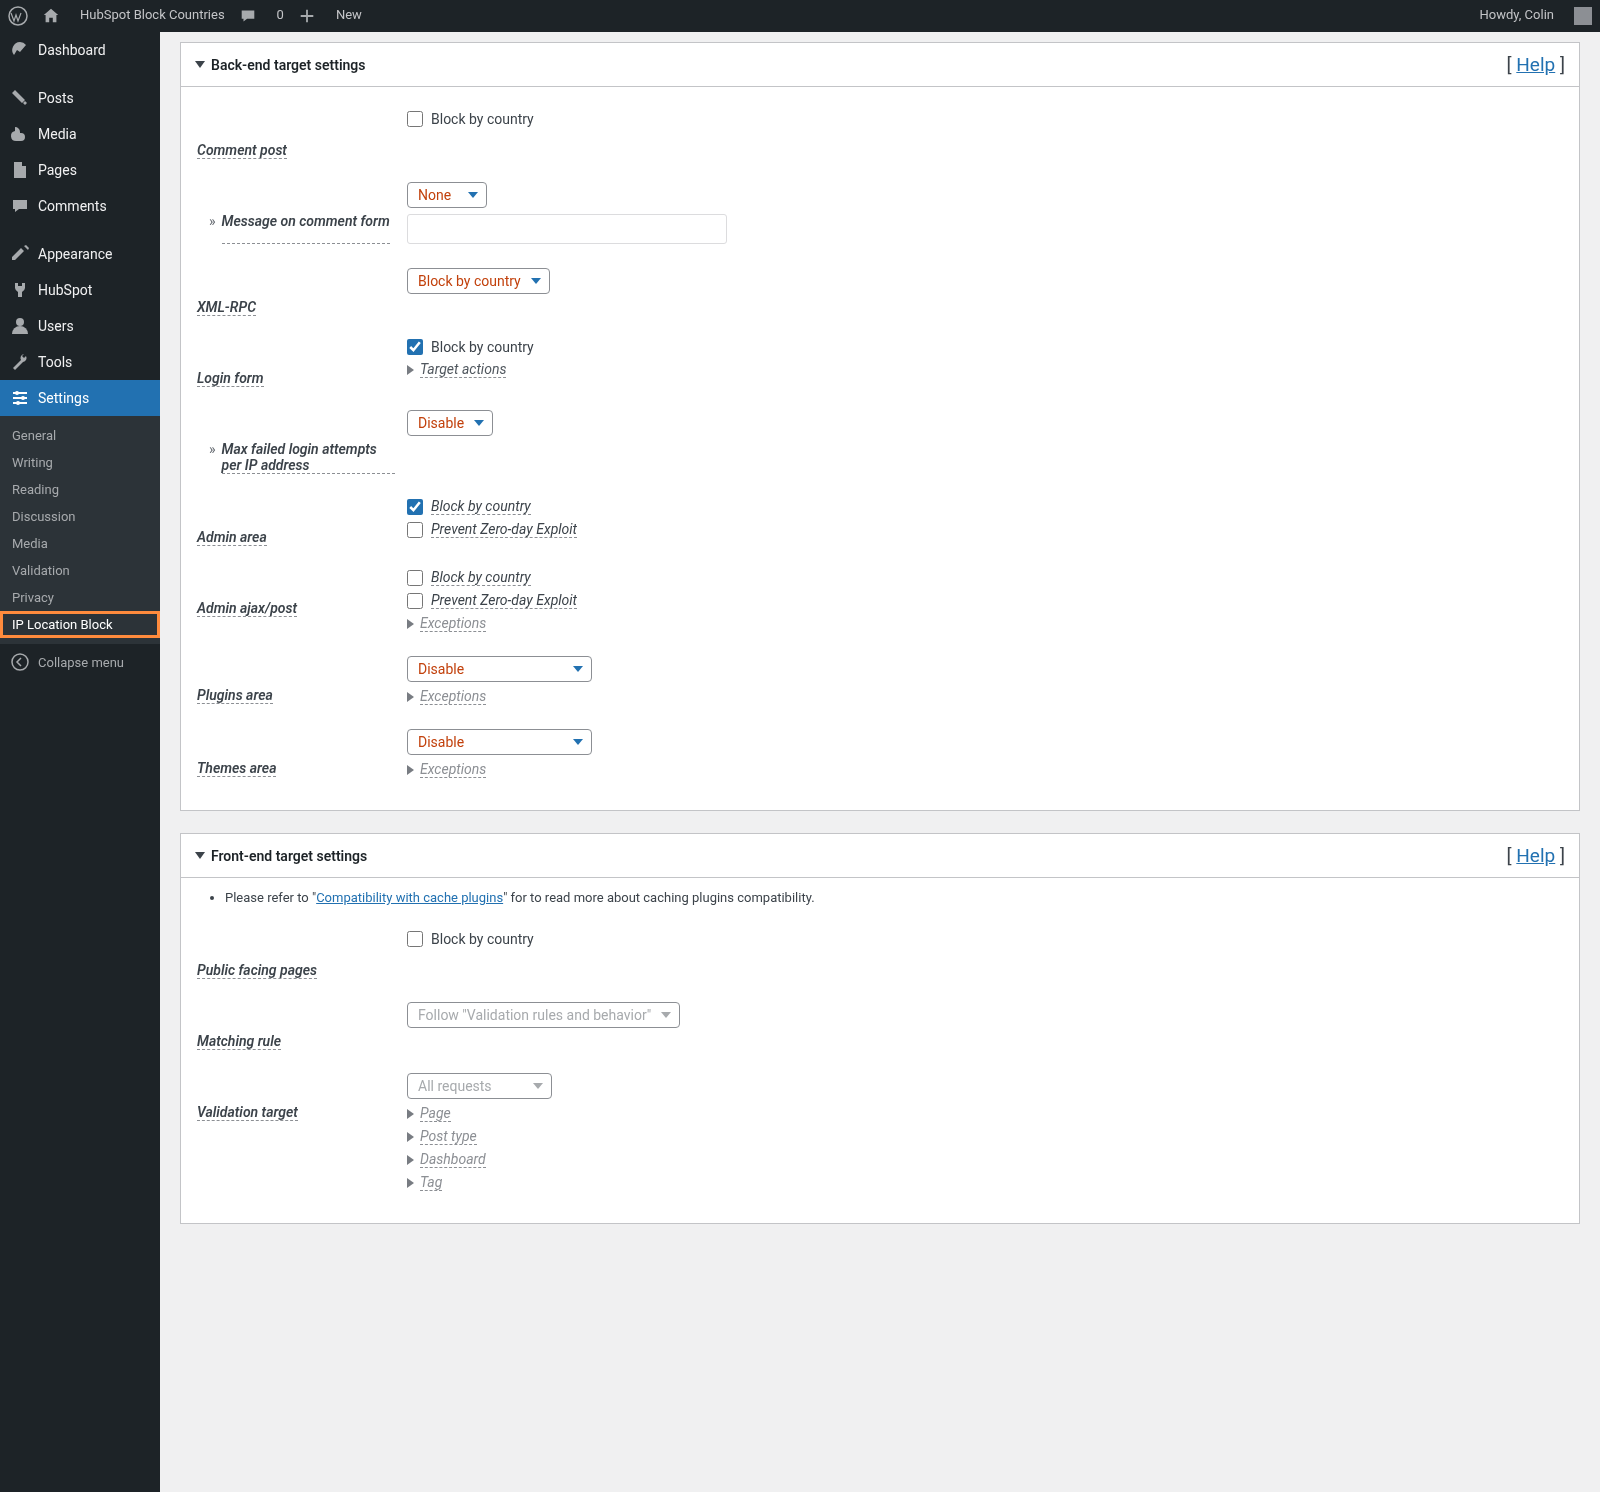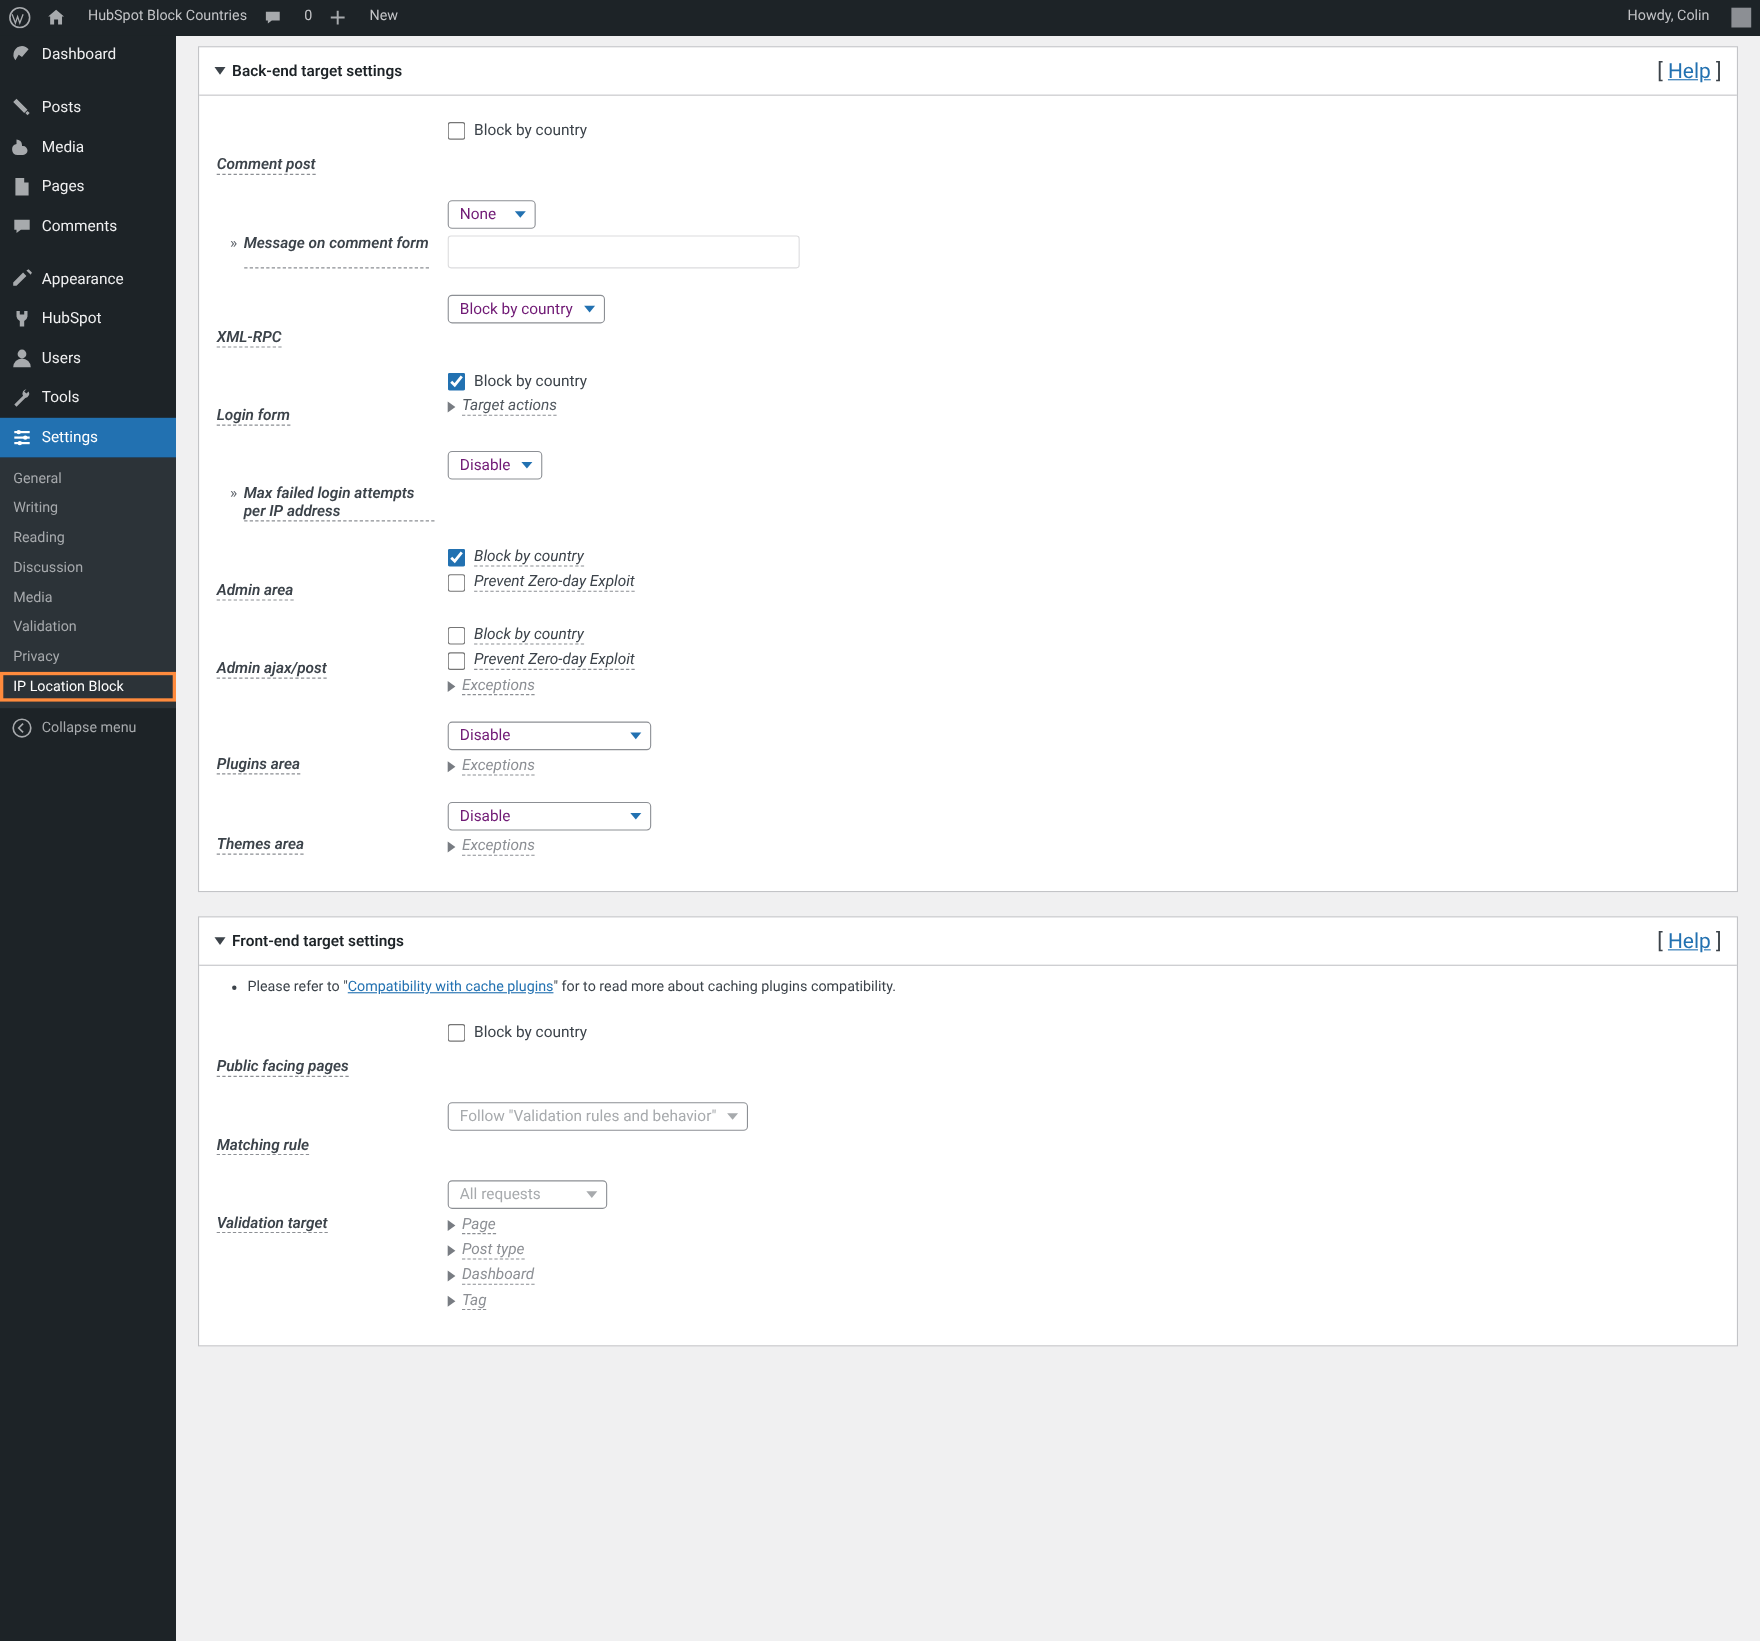--- a/index.html
+++ b/index.html
@@ -47,21 +47,21 @@
 .frow .td { flex: 1; }
 .frow .td > * + * { margin-top: 6px; }
 
 
 .chk { display: flex; align-items: center; gap: 8px; }
 .chk input[type=checkbox] { width: 16px; height: 16px; accent-color: #2271b1; }
 .chk-lbl { font-size: 14px; }
 .chk-lbl.dashed { font-style: italic; border-bottom: 1px dashed #8c8f94; }
 
 
-.wp-select { display: inline-flex; align-items: center; justify-content: space-between; border: 1px solid #8c8f94; border-radius: 4px; padding: 4px 8px 4px 10px; background: #fff; min-width: 80px; font-size: 14px; color: #701a75; cursor: pointer; }
+.wp-select { display: inline-flex; align-items: center; justify-content: space-between; border: 1px solid #8c8f94; border-radius: 4px; padding: 4px 8px 4px 10px; background: #fff; min-width: 80px; font-size: 14px; color: #c2410c; cursor: pointer; }
 .wp-select.disabled { color: #a7aaad; cursor: default; }
 .wp-select .chev { margin-left: 10px; }
 .chev { width: 0; height: 0; border-left: 5px solid transparent; border-right: 5px solid transparent; border-top: 6px solid #2271b1; }
 .wp-select.disabled .chev { border-top-color: #a7aaad; }
 
 .textbox { border: 1px solid #dcdcde; border-radius: 3px; background: #fff; height: 30px; width: 320px; }
 
 
 .coll { display: flex; align-items: center; gap: 6px; cursor: pointer; }
 .coll .tri { width: 0; height: 0; border-top: 5px solid transparent; border-bottom: 5px solid transparent; border-left: 7px solid #787c82; }

